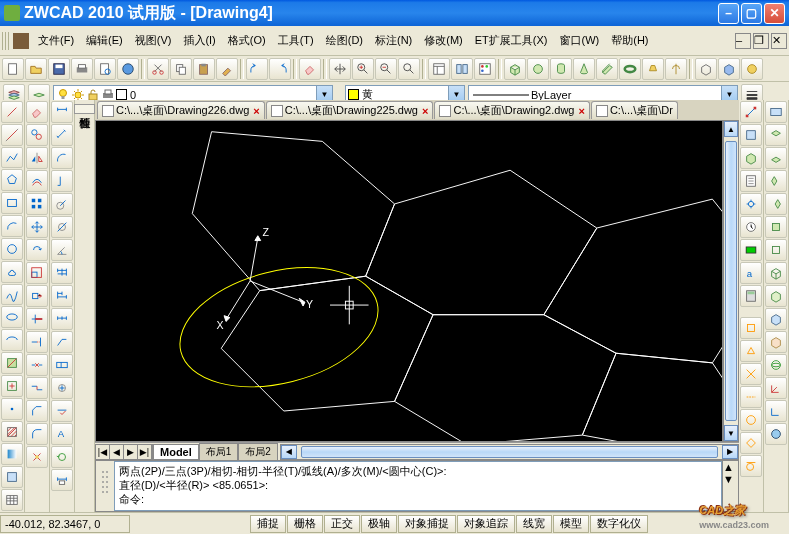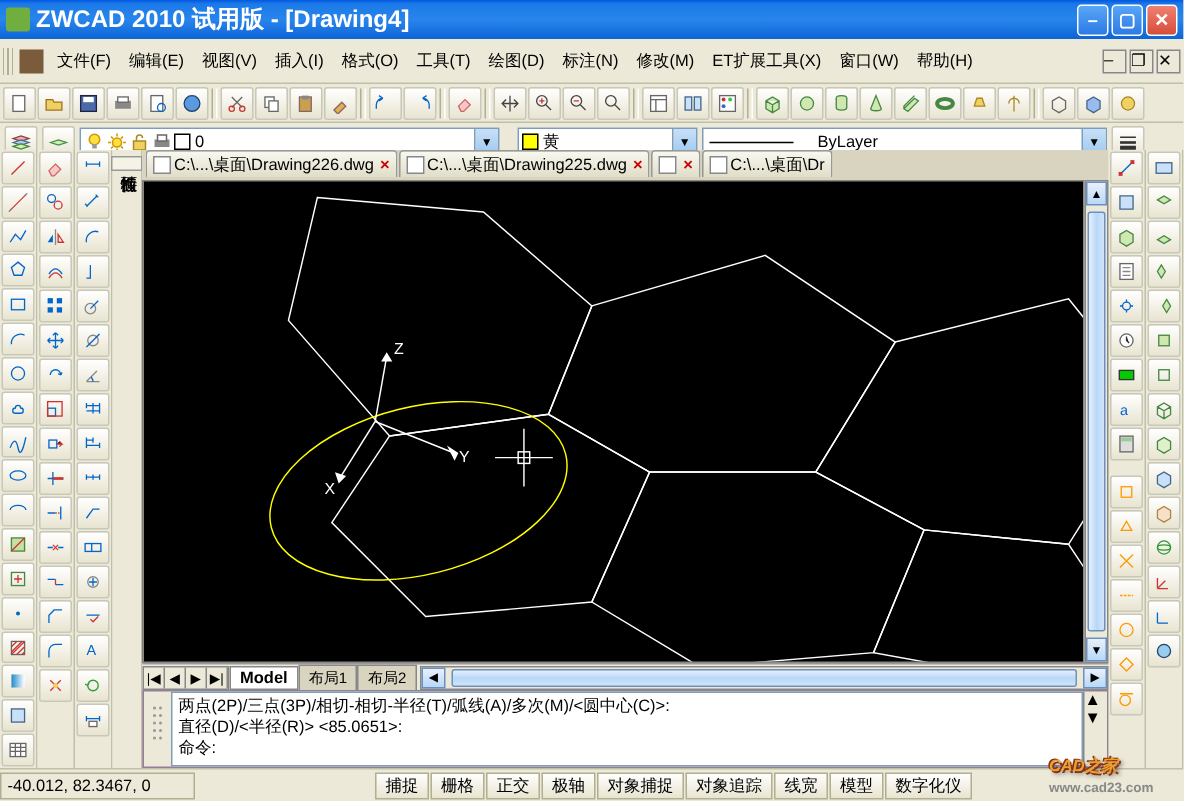--- a/index.html
+++ b/index.html
@@ -30,21 +30,21 @@
 .layercombo .li{width:14px;height:14px}
 .sw{width:11px;height:11px;border:1px solid #000}
 .mainarea{position:absolute;top:100px;bottom:22px;left:0;right:0;display:flex}
 .leftbars{display:flex}
 .vbar{width:25px;background:#ece9d8;border-right:1px solid #c0c0a8;display:flex;flex-direction:column;padding:1px;gap:1px}
 .vbtn{width:22px;height:22px;border:1px solid #c8c8b8;background:linear-gradient(#fff,#e8e4d0);border-radius:2px;display:flex;align-items:center;justify-content:center}
 .rightbars{display:flex}
 .center{flex:1;display:flex;flex-direction:column;background:#ece9d8}
 .vtabs{width:20px;background:#ece9d8;border-right:1px solid #c0c0a8;display:flex;flex-direction:column;align-items:center;padding-top:4px}
 .vtab{writing-mode:vertical-rl;font-size:11px;padding:4px 2px;border:1px solid #999;background:#f5f3e6;margin-bottom:2px}
-.doctabs{height:20px;background:#d8d4c0;display:flex;align-items:flex-start;padding-left:2px;gap:1px}
+.doctabs{height:20px;background:#d8d4c0;display:flex;align-items:center;padding-left:2px;gap:1px}
 .doctab{height:18px;background:linear-gradient(#f8f8f0,#e0ddc8);border:1px solid #999;border-bottom:none;padding:1px 4px;display:flex;align-items:center;gap:2px;font-size:10px;border-radius:3px 3px 0 0}
 .doctab .x{color:#c00;font-weight:bold;margin-left:2px}
 .docicon{width:12px;height:12px;background:#fff;border:1px solid #888}
 .canvas{flex:1;background:#000;position:relative;border:1px solid #888}
 .canvas svg{width:100%;height:100%}
 .modeltabs{height:18px;display:flex;align-items:center;background:#ece9d8;border-top:1px solid #999}
 .navbtns{display:flex;border:1px solid #888;background:#ece9d8}
 .navbtn{width:14px;height:14px;display:flex;align-items:center;justify-content:center;border-right:1px solid #888;font-size:9px}
 .mtab{padding:1px 6px;border:1px solid #888;background:#fff;font-size:10px}
 .mtab.inactive{background:#d8d4c0}
@@ -324,21 +324,21 @@
   <div style="width:6px"></div>
   <div class="combo colorcombo">
     <div class="sw" style="background:#ff0"></div>
     <span style="margin-left:3px">黄</span>
     <div class="drop">▼</div>
   </div>
   <div class="combo ltcombo">
     <svg width="60" height="10">
         <line x1="2" y1="5" x2="58" y2="5" stroke="#000"></line>
       </svg>
-    <span style="margin-left:14px">ByLayer</span>
+    <span style="margin-left:0">ByLayer</span>
     <div class="drop">▼</div>
   </div>
   <div class="tbtn">
       <svg class="ic" viewBox="0 0 16 16">
         <path d="M2 4h12M2 8h12M2 12h12" stroke="#333" stroke-width="1"></path>
         <path d="M2 8h12" stroke="#333" stroke-width="2"></path>
         <path d="M2 12h12" stroke="#333" stroke-width="3"></path>
       </svg>
     </div>
 </div>
@@ -652,20 +652,21 @@
           <span>C:\...\桌面\Drawing226.dwg</span>
           <span class="x">×</span>
         </div>
       <div class="doctab">
           <div class="docicon"></div>
           <span>C:\...\桌面\Drawing225.dwg</span>
           <span class="x">×</span>
         </div>
       <div class="doctab">
           <div class="docicon"></div>
+          <span>C:\...\桌面\Drawing2.dwg</span>
           <span class="x">×</span>
         </div>
       <div class="doctab">
           <div class="docicon"></div>
           <span>C:\...\桌面\Dr</span>
         </div>
     </div>
     <div style="flex:1;display:flex">
       <div class="canvas">
         <svg viewBox="0 0 650 300">

